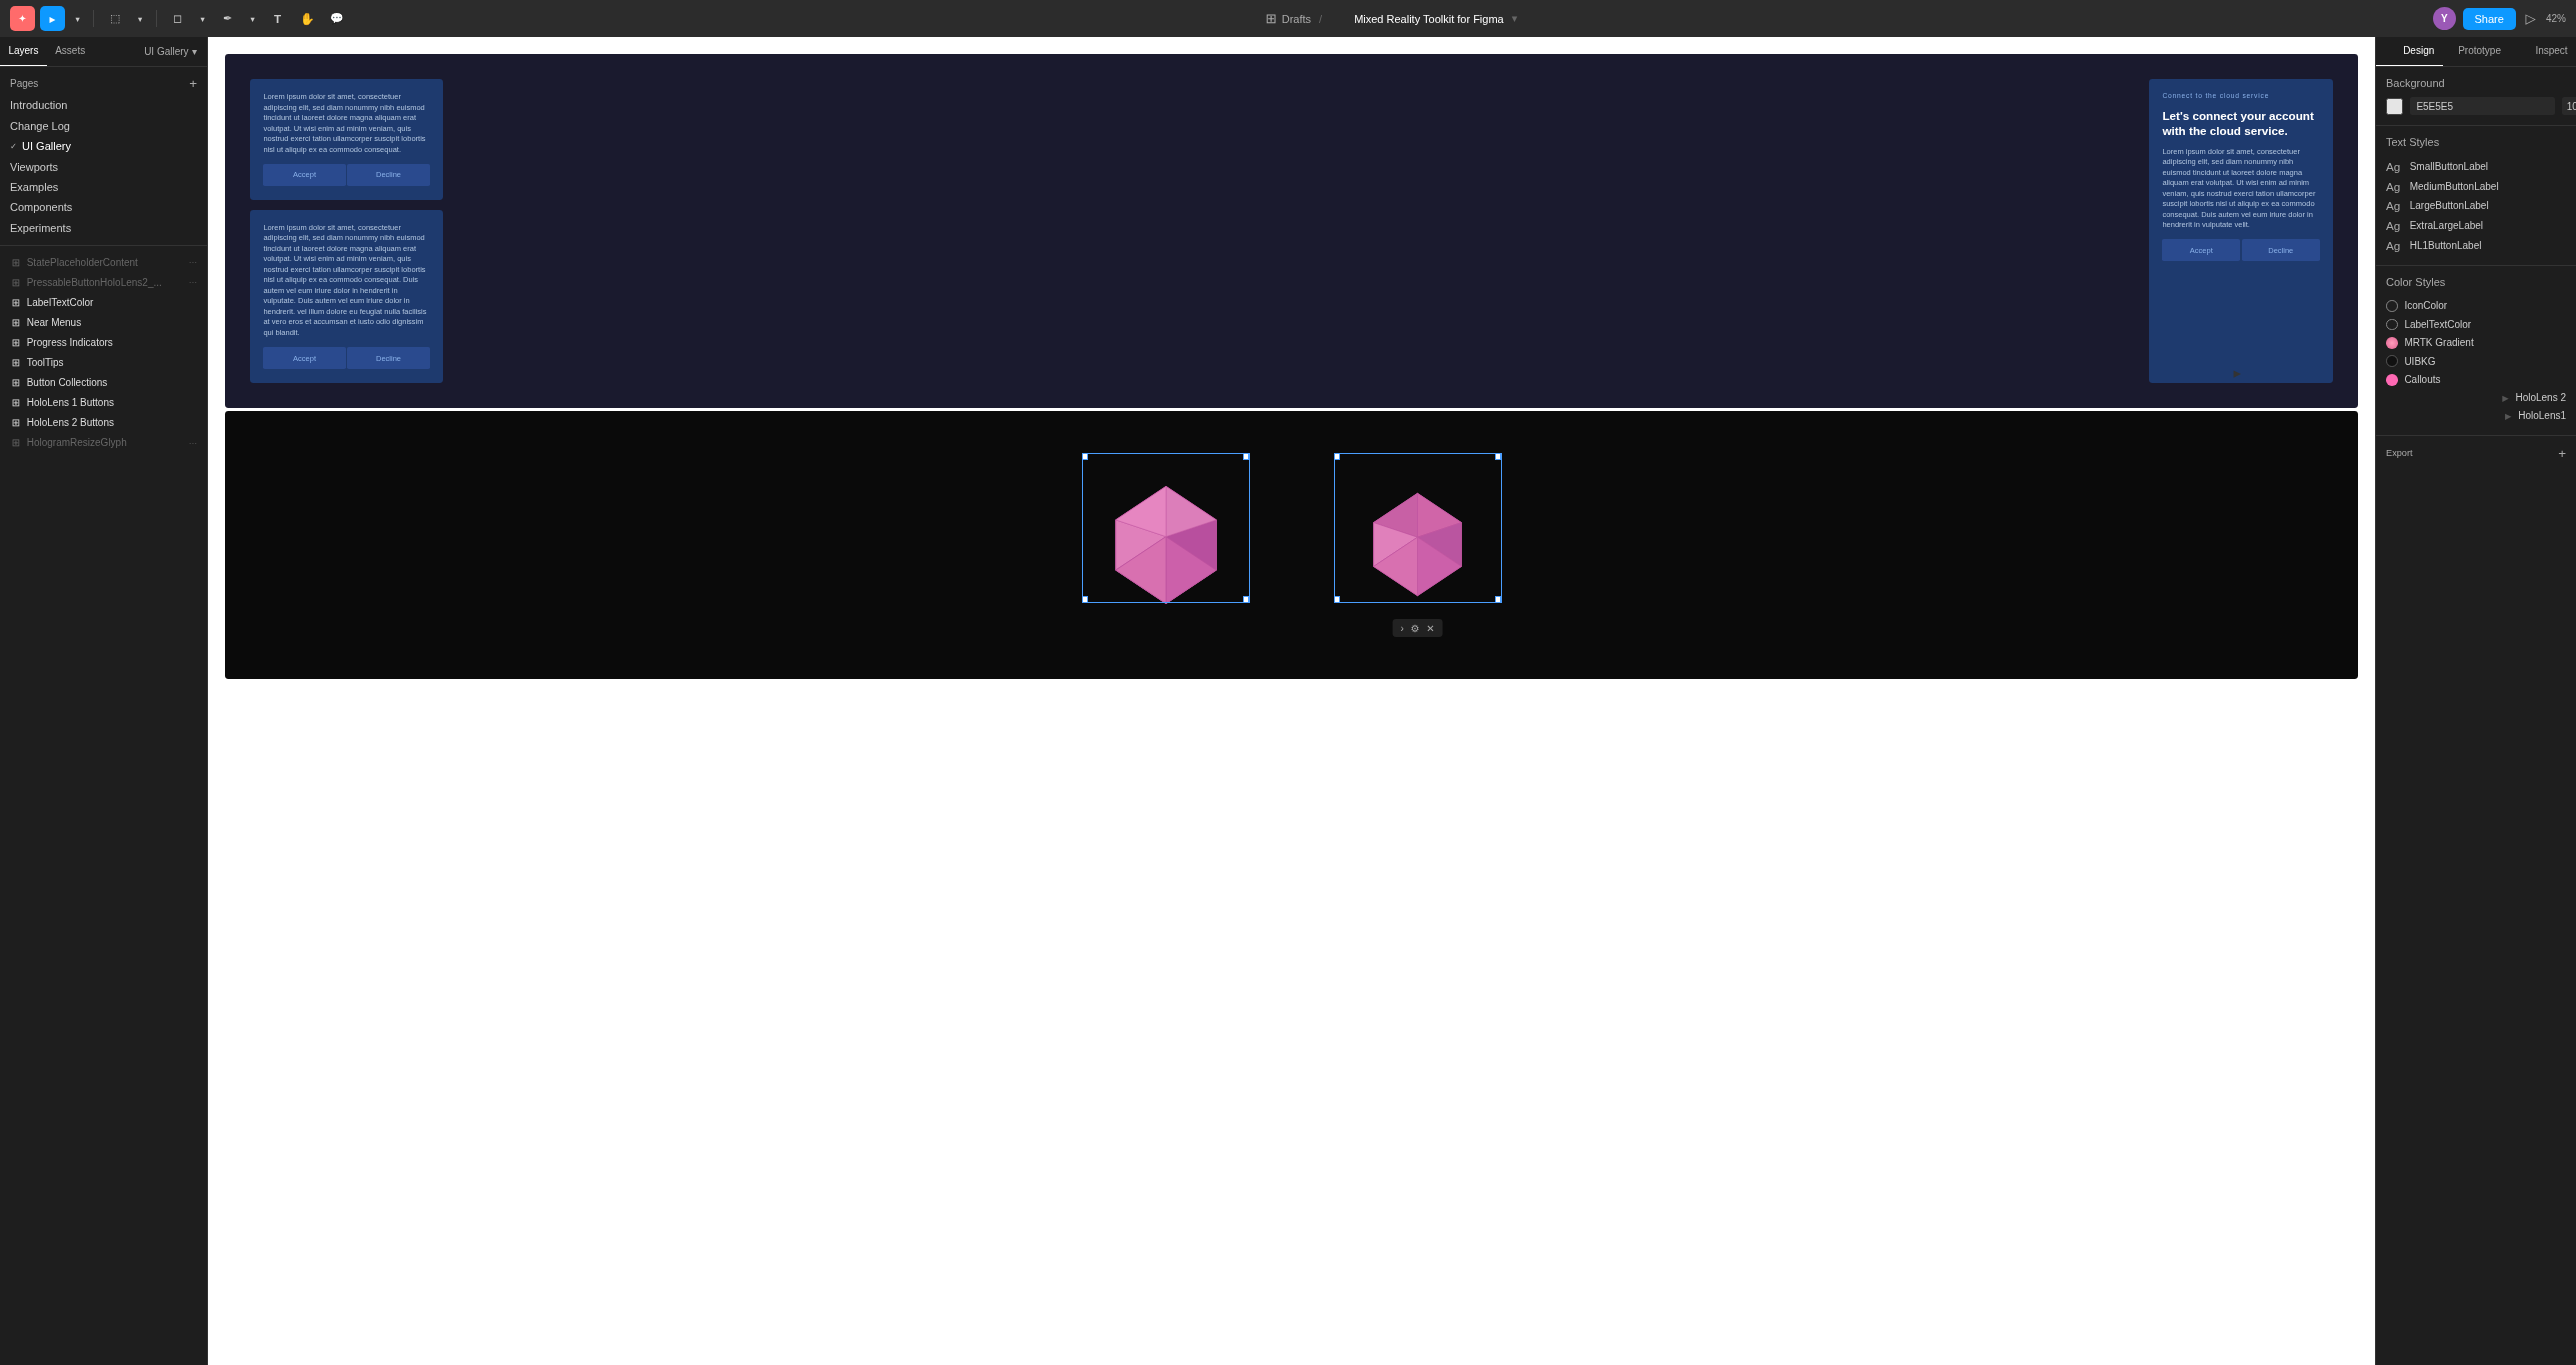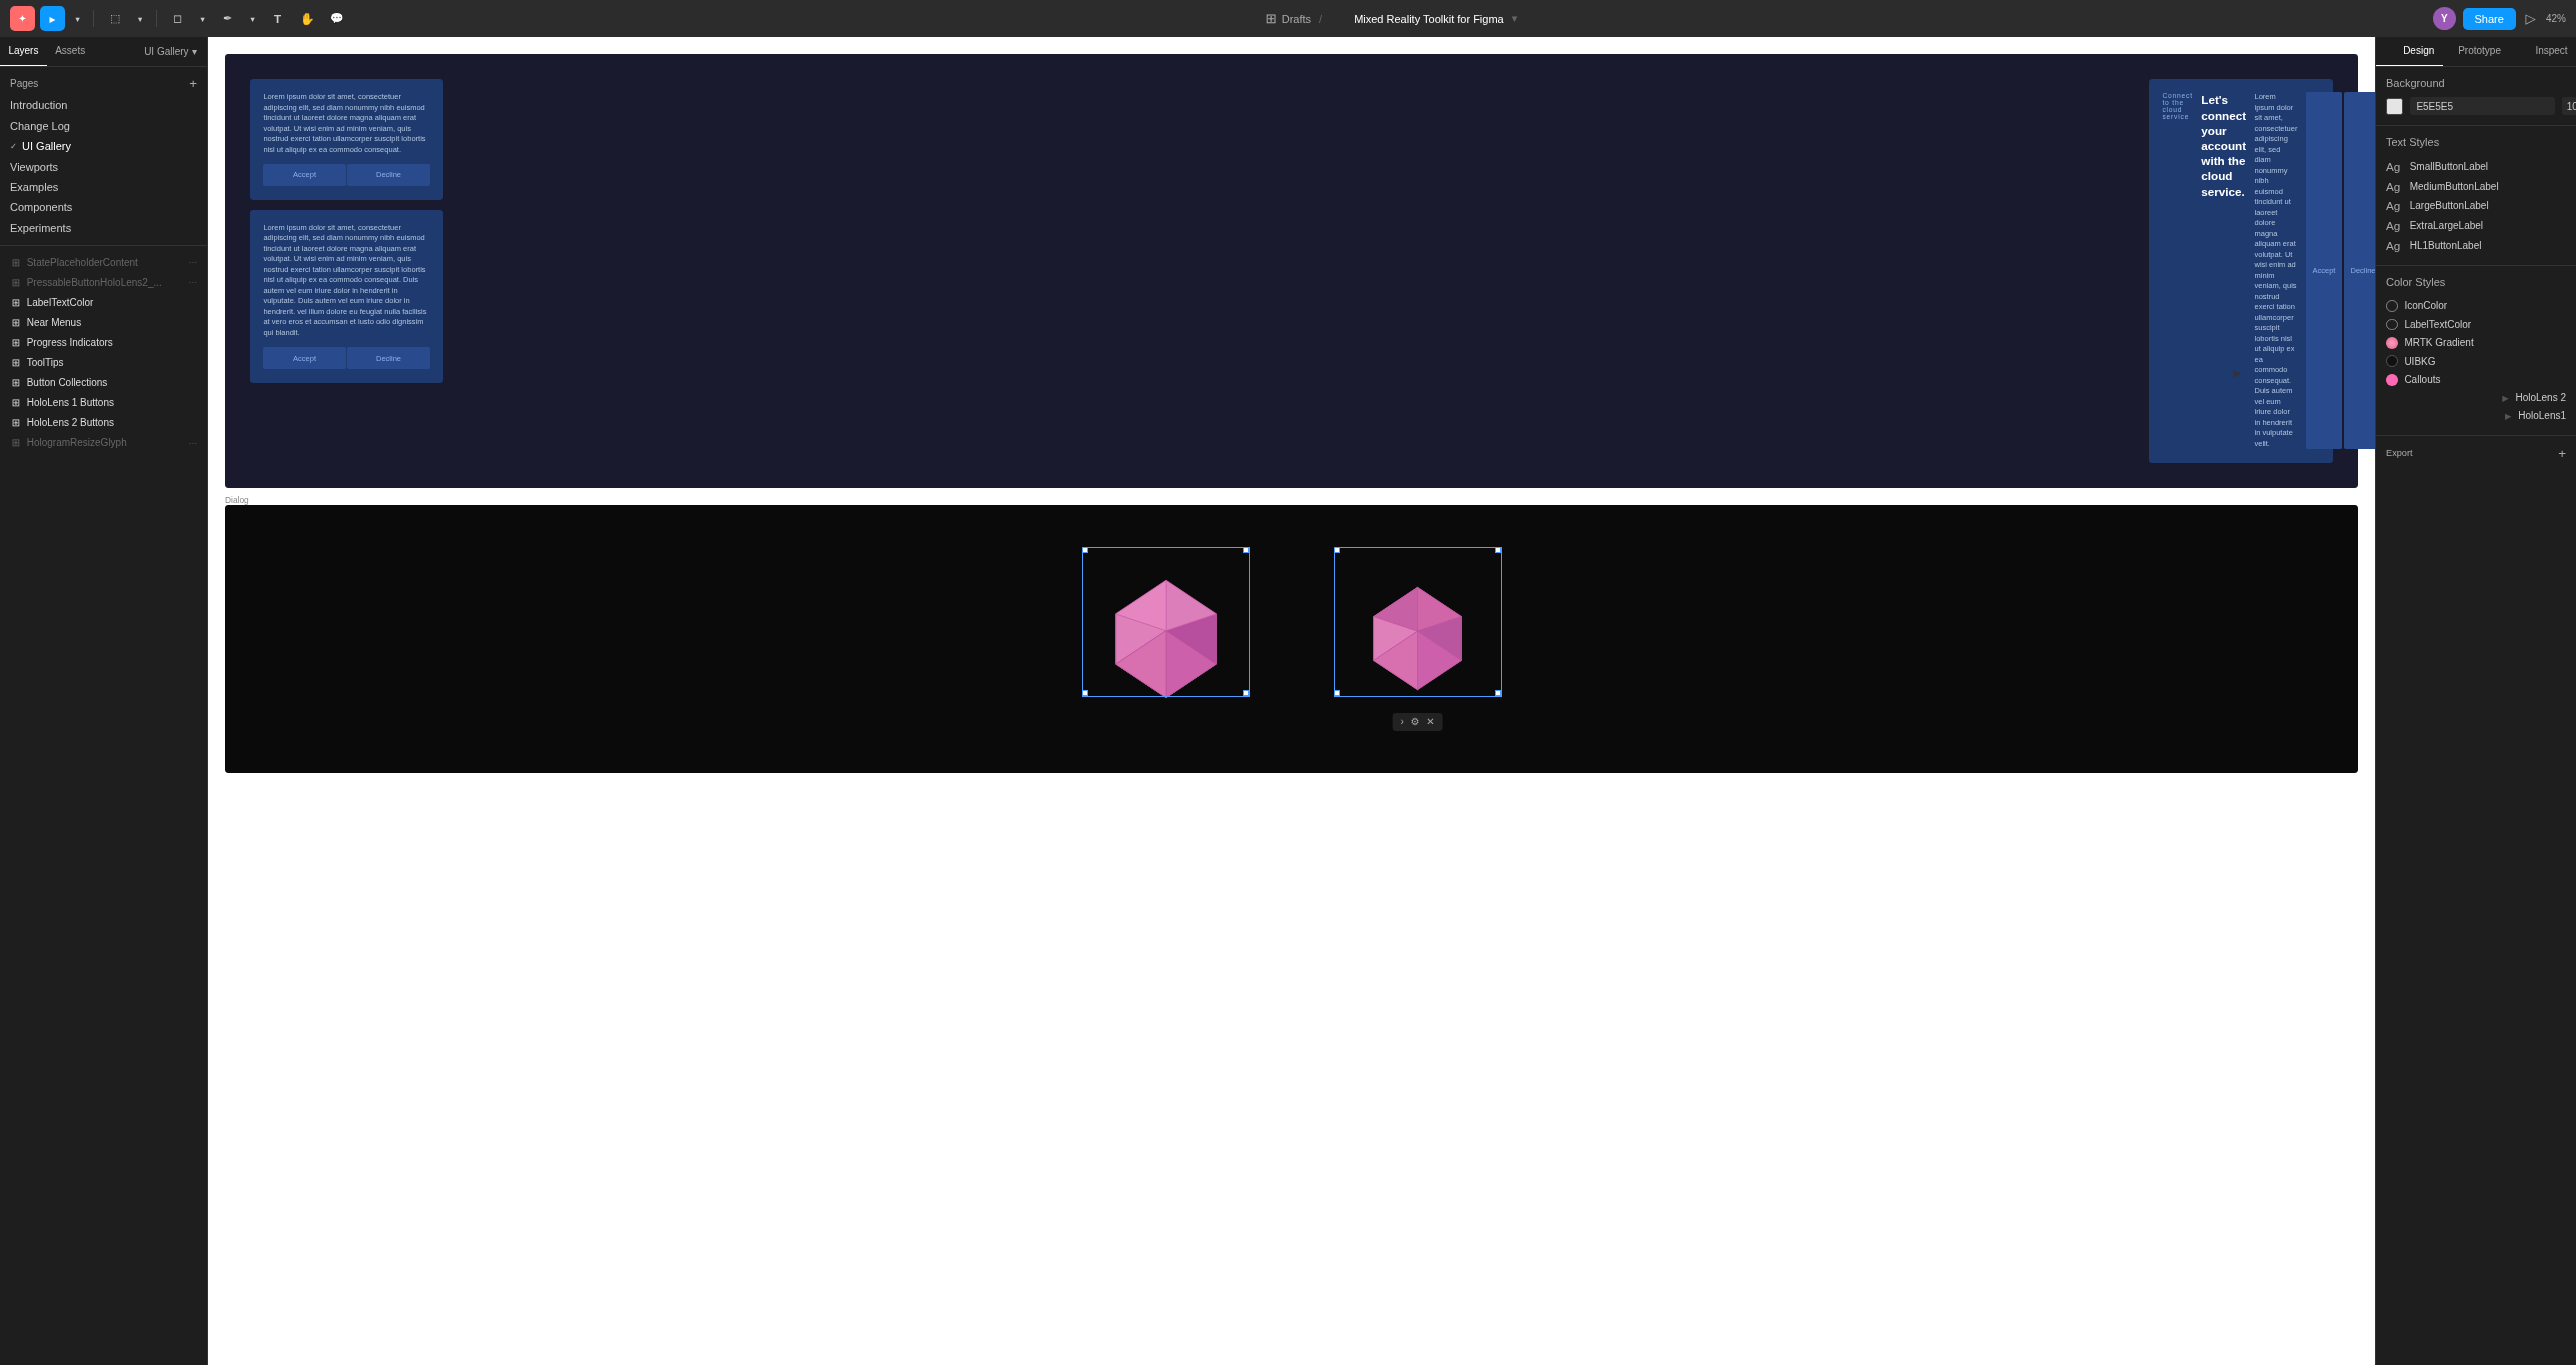--- a/index.html
+++ b/index.html
@@ -54,21 +54,21 @@
     .canvas-content { padding: 17px; display: flex; flex-direction: column; gap: 0; min-width: 755px; }
 
     
     .dialog-frame { background: #1a1a2e; border-radius: 3.4px; padding: 25px; margin-bottom: 3.4px; display: flex; gap: 17px; }
     .dialog-label { font-size: 8.4px; color: #888; margin-top: 3.4px; }
     .dialog-box { background: #1e3a6e; border-radius: 3.4px; padding: 13.4px; display: flex; flex-direction: column; gap: 8.4px; }
     .dialog-text { font-size: 7.5px; color: #b0c4de; line-height: 1.4; }
     .dialog-buttons { display: flex; gap: 1.7px; }
     .dialog-btn { flex: 1; padding: 6.7px; background: #2a4a8e; border: none; color: #89b0e8; font-size: 7.5px; cursor: pointer; text-align: center; border-radius: 1.7px; }
 
-    .dialog-box-large { background: #1e3a6e; border-radius: 3.4px; padding: 13.4px; display: flex; flex-direction: row; gap: 8.4px; width: 184px; }
+    .dialog-box-large { background: #1e3a6e; border-radius: 3.4px; padding: 13.4px; display: flex; flex-direction: column; gap: 8.4px; width: 184px; }
     .dialog-large-title { font-size: 6.7px; color: #89b0e8; letter-spacing: 0.8px; }
     .dialog-large-heading { font-size: 11.7px; color: white; font-weight: bold; line-height: 1.3; }
 
     
     .hologram-frame { background: #0a0a0a; border-radius: 3.4px; padding: 25px; display: flex; gap: 17px; align-items: center; justify-content: center; min-height: 268px; }
     .hologram-item { position: relative; width: 168px; height: 184px; display: flex; align-items: center; justify-content: center; }
     .selection-box { position: absolute; top: 0; left: 0; right: 0; bottom: 34px; border: 1.7px solid #4a9eff; pointer-events: none; }
     .selection-handle { width: 6.7px; height: 6.7px; background: white; border: 0.8px solid #4a9eff; position: absolute; }
     .sh-tl { top: -0.8px; left: -0.8px; }
     .sh-tr { top: -0.8px; right: -0.8px; }
@@ -285,21 +285,20 @@
           <div class="dialog-box-large">
             <div class="dialog-large-title">Connect to the cloud service</div>
             <div class="dialog-large-heading">Let's connect your account with the cloud service.</div>
             <div class="dialog-text">Lorem ipsum dolor sit amet, consectetuer adipiscing elit, sed diam nonummy nibh euismod tincidunt ut laoreet dolore magna aliquam erat volutpat. Ut wisi enim ad minim veniam, quis nostrud exerci tation ullamcorper suscipit lobortis nisl ut aliquip ex ea commodo consequat. Duis autem vel eum iriure dolor in hendrerit in vulputate velit.</div>
             <div class="dialog-buttons">
               <button class="dialog-btn">Accept</button>
               <button class="dialog-btn">Decline</button>
             </div>
           </div>
         </div>
-        <div class="dialog-label">Dialog</div>
 
         <div class="hologram-frame">
 
           <div class="hologram-item">
             <div class="selection-box">
               <div class="selection-handle sh-tl"></div>
               <div class="selection-handle sh-tr"></div>
               <div class="selection-handle sh-bl"></div>
               <div class="selection-handle sh-br"></div>
             </div>

